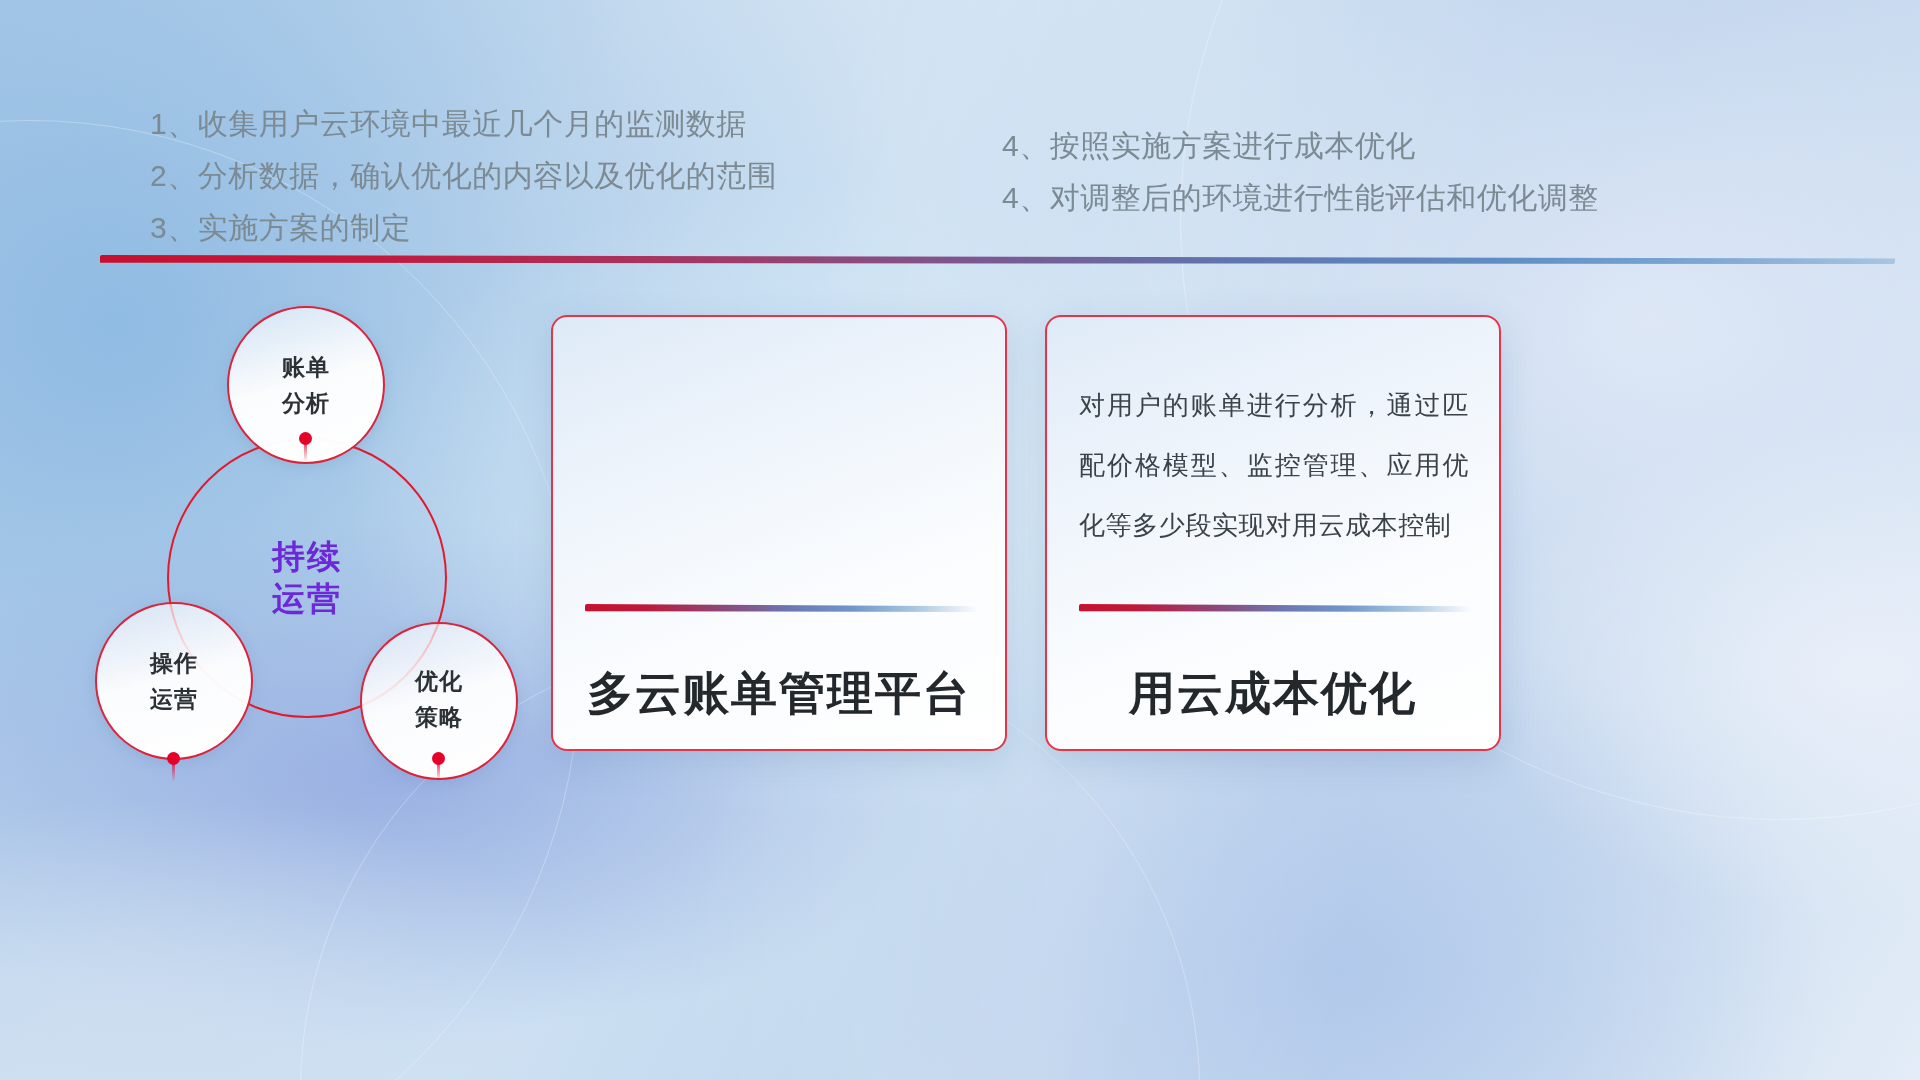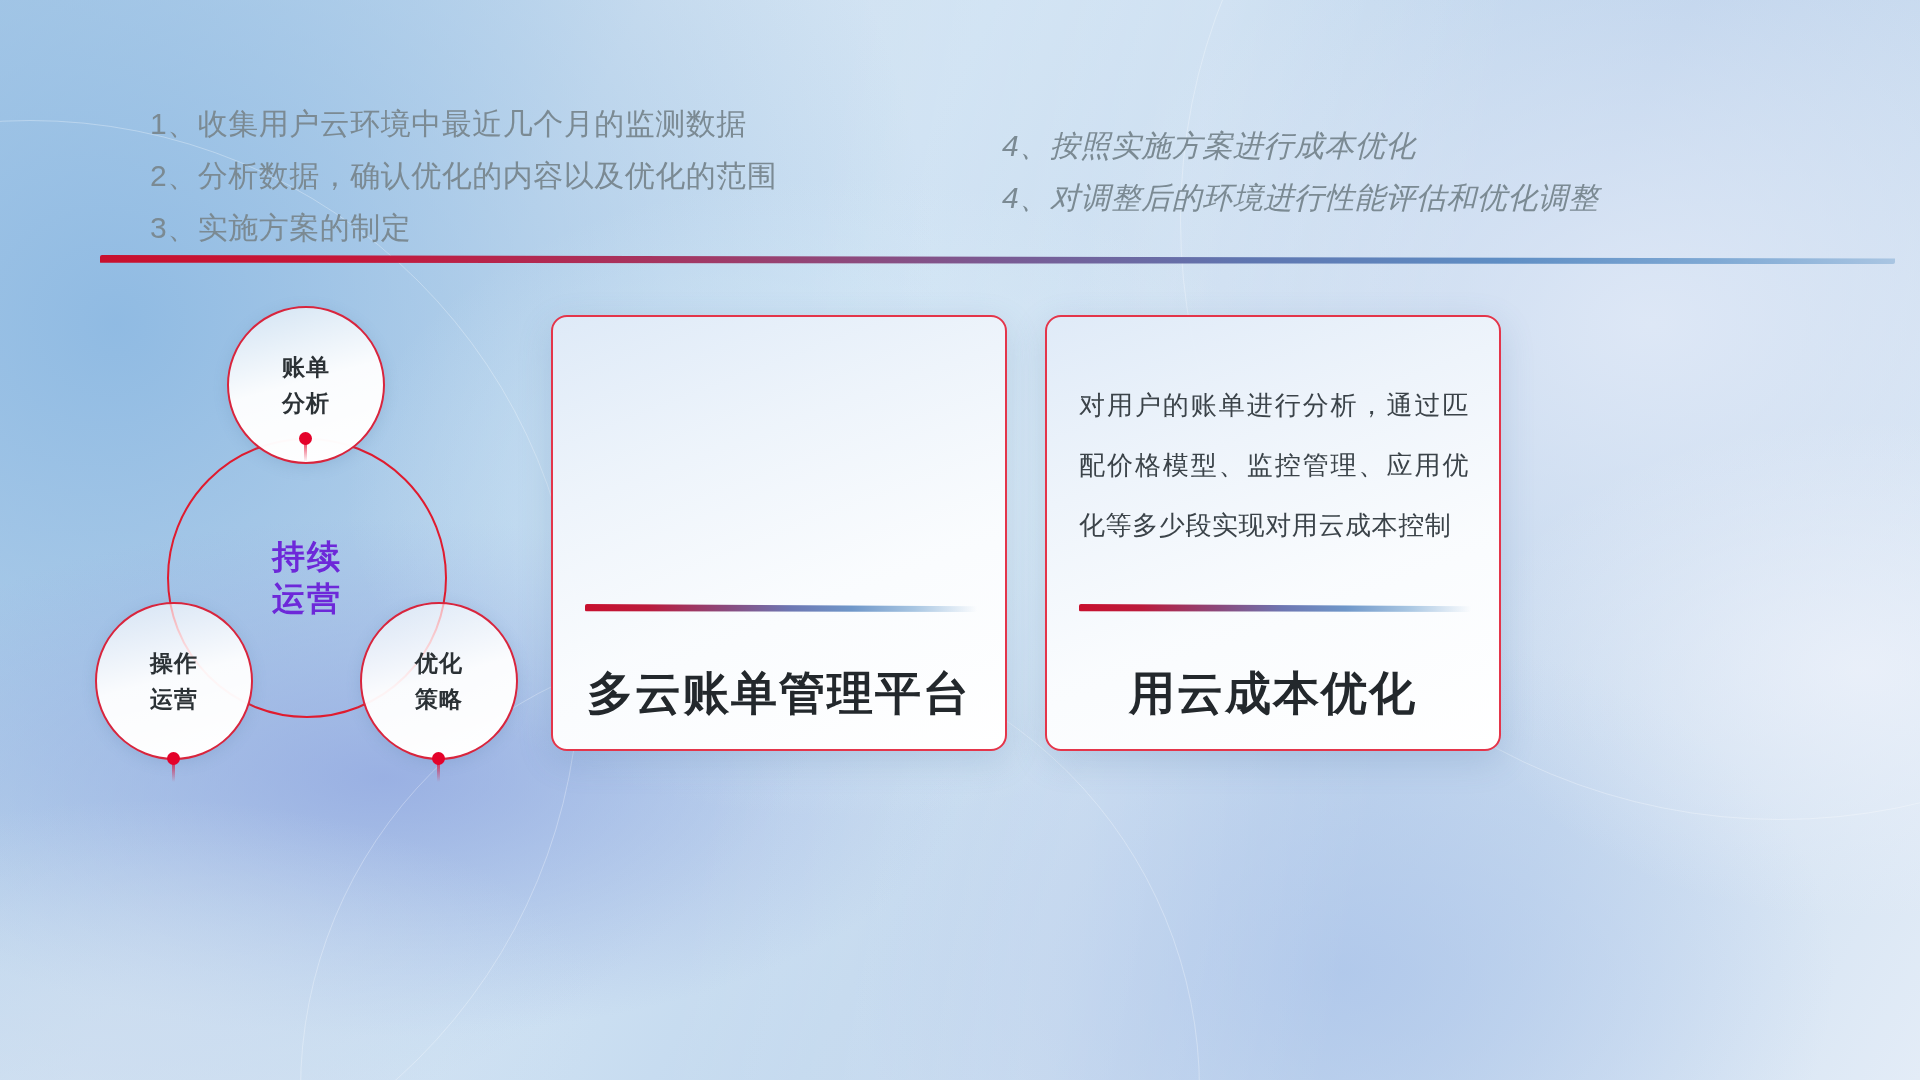--- a/index.html
+++ b/index.html
@@ -53,21 +53,21 @@
   .bg-arc {
     position:absolute;
     border-radius:50%;
     border:1px solid rgba(255,255,255,.30);
   }
 
   
   #toplist { position:absolute; left:0; top:0; width:1920px; height:250px;padding-left:24px; }
   .list-col { position:absolute; }
   .list-col.left  { left:150px; top:98px; }
-  .list-col.right { left:1002px; top:120px;font-style:italic; }
+  .list-col.right { left:1002px; top:120px; }
   .list-item {
     color:#7b8a93;
     font-size:30px;
     line-height:52px;
     white-space:nowrap;
     letter-spacing:.5px;
   }
 
   
   #rule {
@@ -110,24 +110,25 @@
     box-shadow:0 3px 14px rgba(90,130,175,.22);
     z-index:4;
   }
   .circle-bl {
     left:20px; top:312px; width:158px; height:158px;
     background:linear-gradient(165deg, rgba(255,255,255,.55) 0%, rgba(255,255,255,.95) 48%, #ffffff 100%);
     box-shadow:0 3px 14px rgba(90,130,175,.22);
     z-index:4;
   }
   .circle-br {
-    left:285px; top:312px; width:158px; height:158px;
+    left:285px; top:332px; width:158px; height:158px;
     background:linear-gradient(165deg, rgba(255,255,255,.55) 0%, rgba(255,255,255,.95) 48%, #ffffff 100%);
     box-shadow:0 3px 14px rgba(90,130,175,.22);
     z-index:4;
+    font-family:Liberation Mono, monospace;
   }
   .ring-big {
     position:absolute;
     left:92px; top:148px; width:280px; height:280px;
     border-radius:50%;
     border:2.5px solid #e01b2e;
     z-index:2;
   }
   .ring-label {
     position:absolute;

